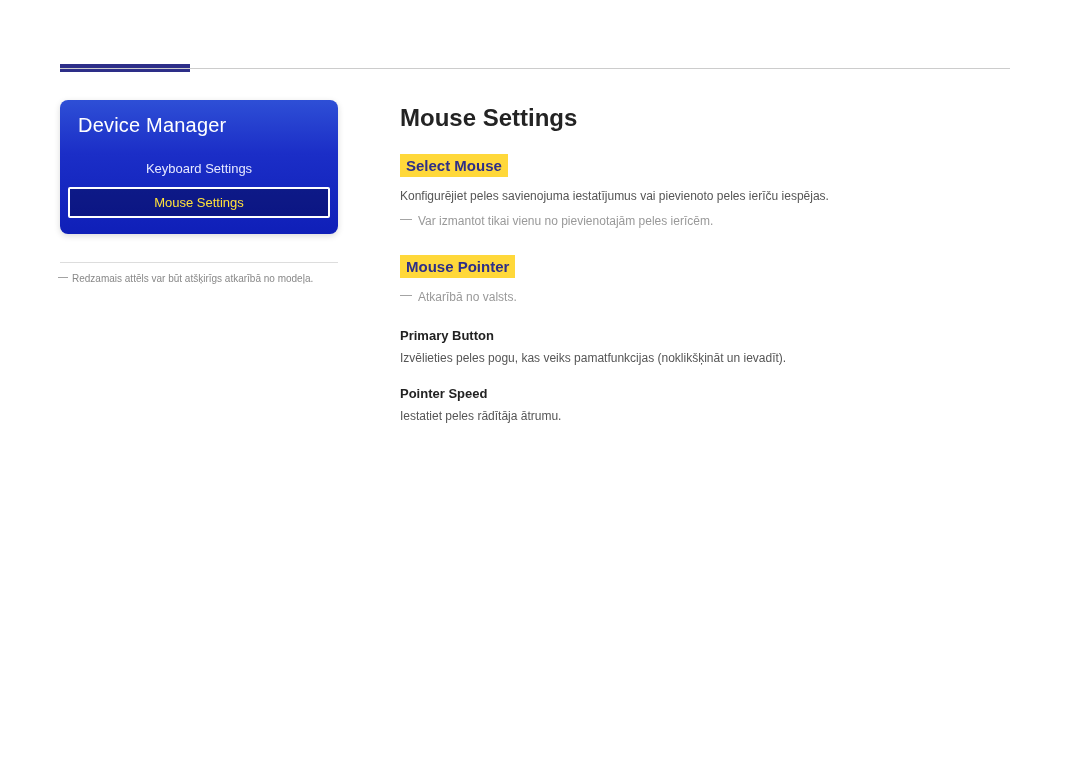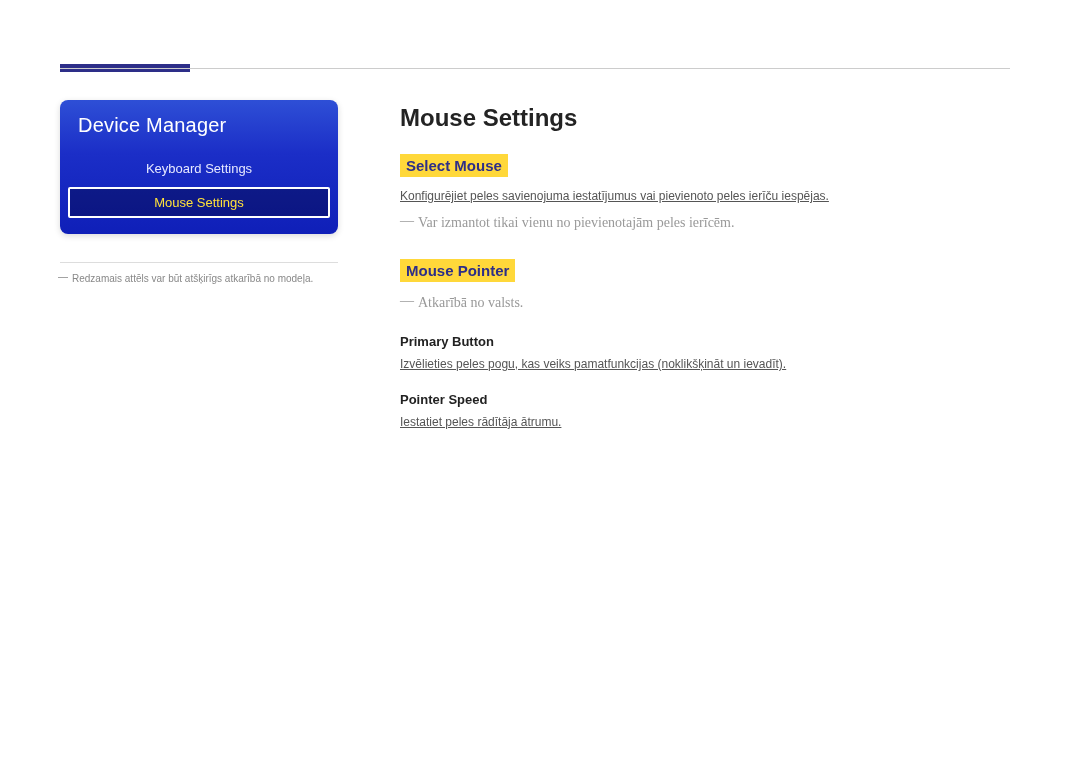--- a/index.html
+++ b/index.html
@@ -110,30 +110,28 @@
     font-size: 15px;
     font-weight: 700;
     padding: 3px 6px;
     margin-bottom: 10px;
   }
   .para {
     font-size: 12px;
     color: #555;
     line-height: 1.6;
     margin-bottom: 6px;
-    text-decoration: underline;
   }
   .note {
-    font-size: 14px;
+    font-size: 12px;
     color: #999;
     line-height: 1.6;
     position: relative;
     padding-left: 18px;
     margin-bottom: 20px;
-    font-family: Liberation Serif, serif;
   }
   .note::before {
     content: "―";
     position: absolute;
     left: 0;
     top: -2px;
     color: #999;
   }
   .sub-heading {
     font-size: 13px;

